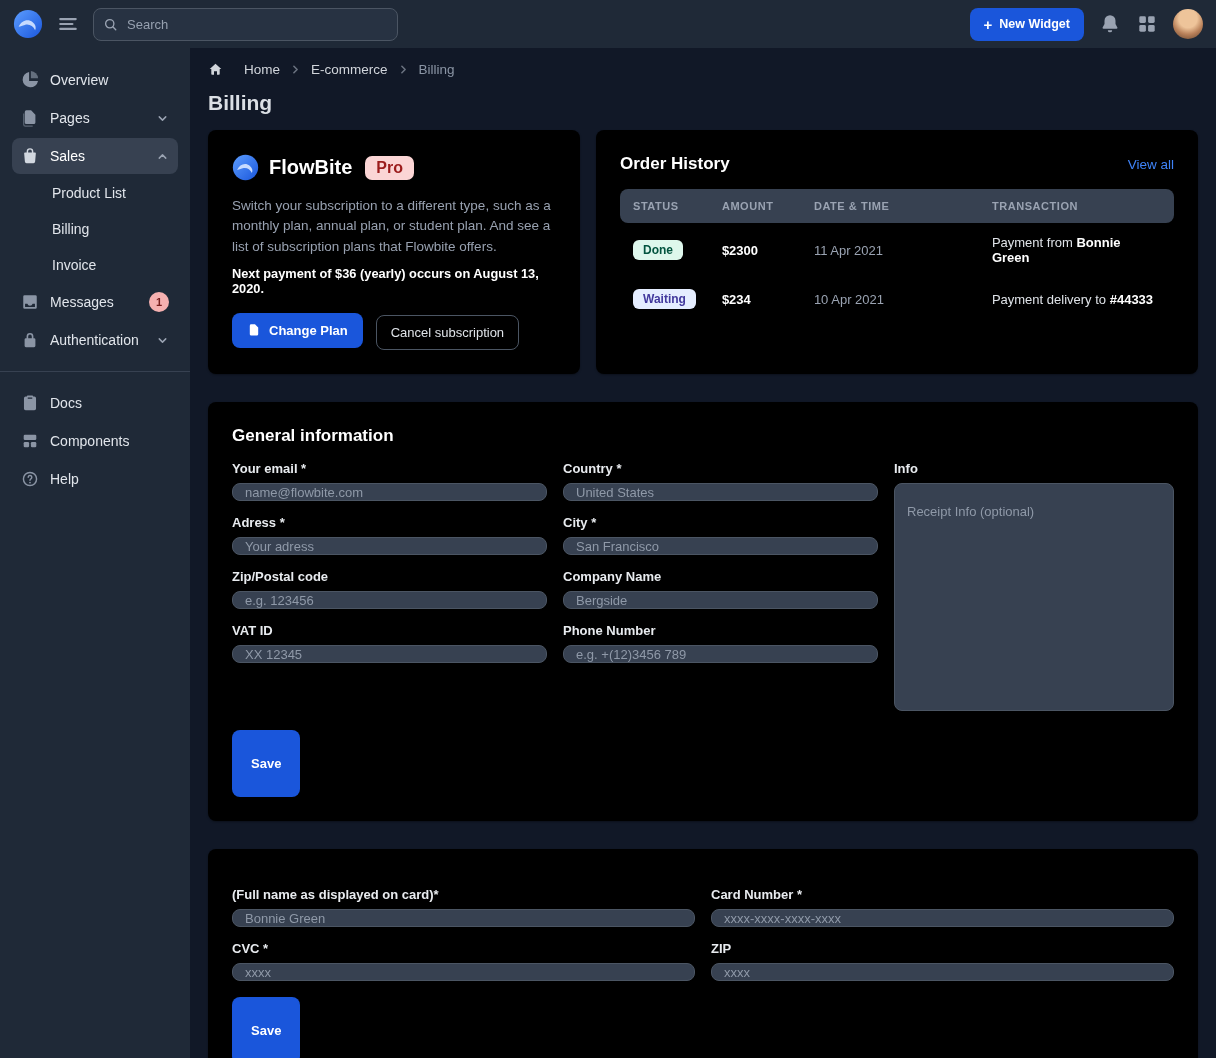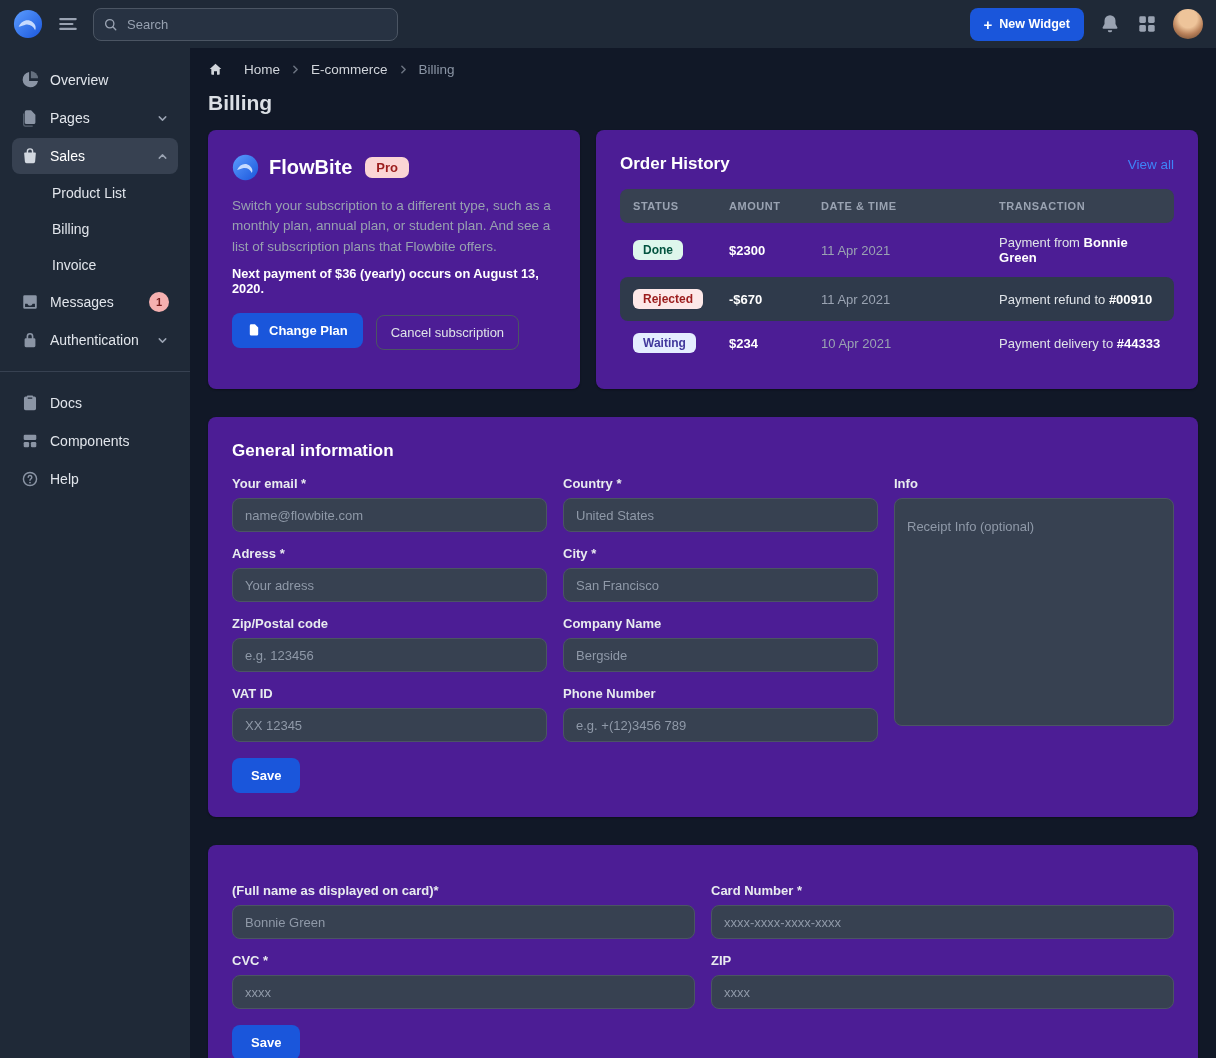--- a/index.html
+++ b/index.html
@@ -48,29 +48,29 @@
 
   
   .main { flex:1; min-width:0; padding:12px 18px 0; overflow:hidden; }
   .breadcrumb { display:flex; align-items:center; gap:9px; font-size:13.5px; height:18px; }
   .crumb-link { display:flex; align-items:center; gap:21px; color:#d1d5db; cursor:pointer; text-decoration:none; }
   .home-ic { width:15px; height:15px; color:#d1d5db; }
   .sep { width:13px; height:13px; color:#6b7280; }
   .crumb-current { color:#8b95a5; }
   .page-title { font-size:21px; line-height:26px; color:#dbdfe5; font-weight:700; margin:12px 0 14px; }
 
-  .card { background:#4c1d95; border-radius:8px; padding:24px; box-shadow:0 1px 2px rgba(0,0,0,.35); }
+  .card { background:#000000; border-radius:8px; padding:24px; box-shadow:0 1px 2px rgba(0,0,0,.35); }
   .top-row { display:flex; gap:16px; align-items:stretch; }
 
   
   .sub-card { width:372px; flex:none; }
   .brand-row { display:flex; align-items:center; gap:10px; }
   .brand-logo { width:27px; height:27px; }
   .brand-name { font-size:20px; font-weight:800; color:#fff; }
-  .pro-badge { background:#fbd5d5; color:#9b1c1c; font-size:13px; font-weight:600; padding:3px 11px; border-radius:7px; margin-left:3px; }
+  .pro-badge { background:#fbd5d5; color:#9b1c1c; font-size:16px; font-weight:600; padding:3px 11px; border-radius:7px; margin-left:3px; }
   .sub-desc { margin:15px 0 9px; font-size:13.5px; line-height:1.5; color:#98a1b0; }
   .sub-next { font-size:12.8px; font-weight:700; color:#fff; margin-bottom:17px; }
   .btn { display:inline-flex; align-items:center; gap:8px; border-radius:8px; font-size:13px; font-weight:600;
     cursor:pointer; font-family:inherit; }
   .btn-primary { background:#1a56db; color:#fff; border:none; padding:10px 15px; }
   .btn-outline { background:transparent; color:#dfe3e8; border:1px solid #4b5563; padding:9px 14px; font-weight:500; }
   .btn-ic { width:14px; height:14px; }
 
   
   .order-card { flex:1; min-width:0; }
@@ -95,24 +95,24 @@
   .date { color:#9aa3b2; }
   .trans { color:#dfe3e8; }
   .trans b { color:#fff; font-weight:700; }
 
   
   .section-card { margin-top:28px; }
   .form-grid { display:grid; grid-template-columns:1fr 1fr 280px; column-gap:16px; margin-top:15px; }
   .field { margin-bottom:14px; }
   .field label { display:block; font-size:13px; font-weight:600; color:#e8ebef; margin-bottom:7px; }
   .input { width:100%; height:15px; background:#374151; border:1px solid #4b5563; border-radius:8px;
-    padding:16px 12px; color:#e5e7eb; font-size:13px; font-family:inherit; }
+    padding:8px 12px; color:#e5e7eb; font-size:13px; font-family:inherit; }
   .input::placeholder { color:#8f99a8; }
   textarea.input { height:228px; padding:20px 12px; resize:none; }
-  .save-btn { padding:10px 19px; margin-top:2px; }
+  .save-btn { padding:26px 19px; margin-top:2px; }
   .card-grid { display:grid; grid-template-columns:1fr 1fr; column-gap:16px; margin-top:14px; }
 </style>
 </head>
 <body>
 
 <header class="navbar">
   <button class="logo-btn">
     <svg viewBox="0 0 32 32">
       <defs>
           <linearGradient id="lg1" x1="0" y1="0" x2="1" y2="1">
@@ -340,31 +340,20 @@
               <td>
                 <span class="badge badge-done">Done</span>
               </td>
               <td class="amount">$2300</td>
               <td class="date">11 Apr 2021</td>
               <td class="trans">
                 <span>Payment from</span>
                 <b>Bonnie Green</b>
               </td>
             </tr>
-            <tr class="striped">
-              <td>
-                <span class="badge badge-rejected">Rejected</span>
-              </td>
-              <td class="amount">-$670</td>
-              <td class="date">11 Apr 2021</td>
-              <td class="trans">
-                <span>Payment refund to</span>
-                <b>#00910</b>
-              </td>
-            </tr>
             <tr>
               <td>
                 <span class="badge badge-waiting">Waiting</span>
               </td>
               <td class="amount">$234</td>
               <td class="date">10 Apr 2021</td>
               <td class="trans">
                 <span>Payment delivery to</span>
                 <b>#44333</b>
               </td>

